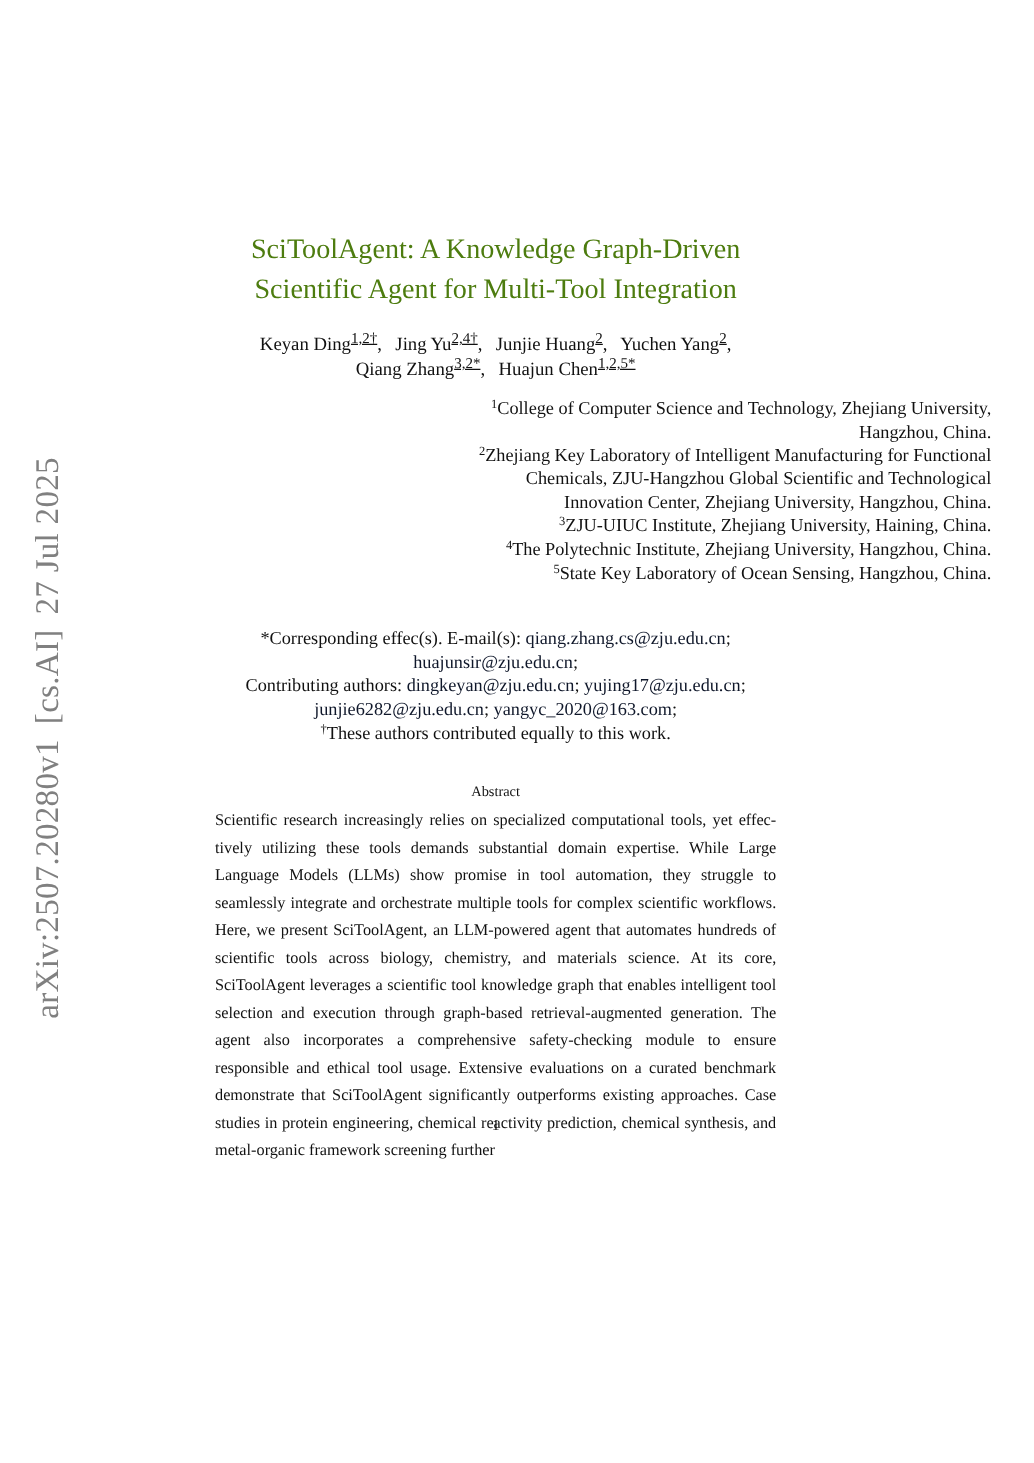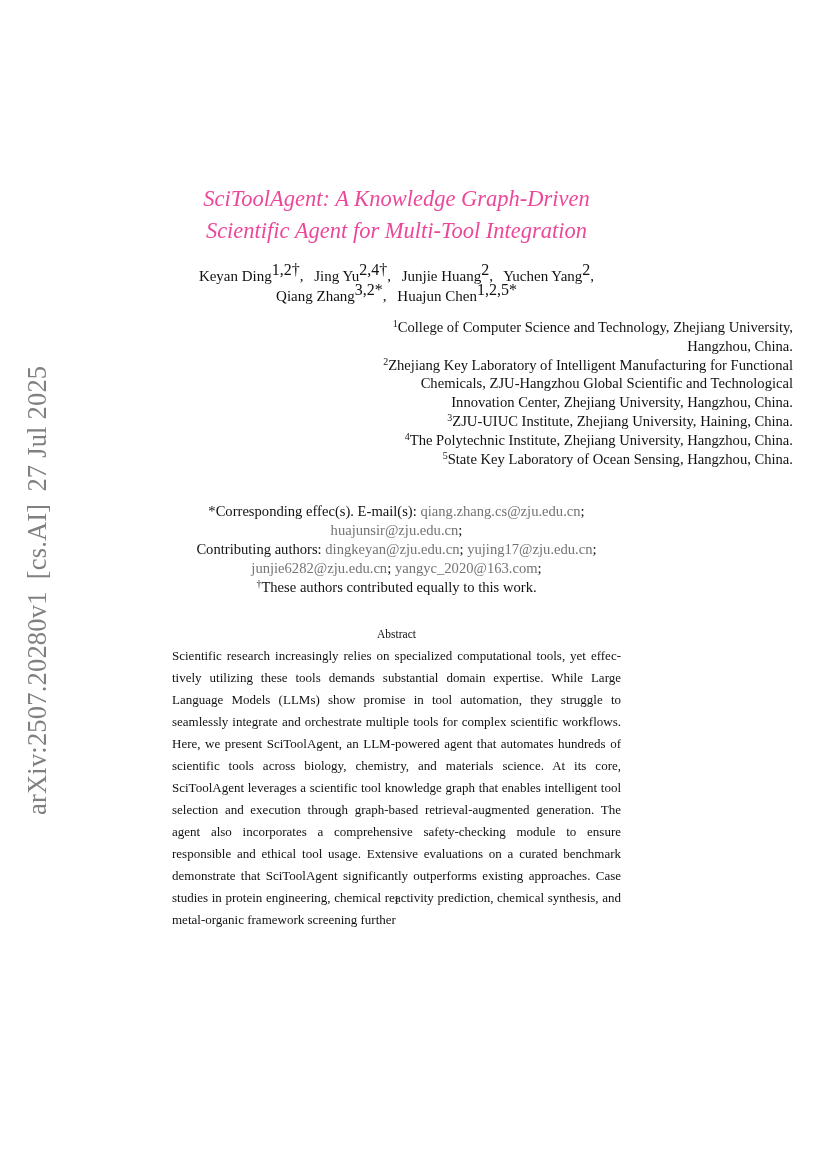--- a/index.html
+++ b/index.html
@@ -8,38 +8,38 @@
     font-family: "Liberation Serif", "DejaVu Serif", serif; color: #111;
   }
   .watermark {
     position: absolute; left: 22px; top: 815px;
     transform-origin: 0 0; transform: rotate(-90deg);
     font-size: 26.5px; color: #808080; white-space: nowrap; letter-spacing: 0.2px;
   }
   .watermark span { margin-right: 12px; }
   .title {
     position: absolute; left: 0; width: 793px; top: 183px; text-align: center;
-    font-size: 22.5px; line-height: 32px; color: #ec4899; font-style: italic;
+    font-size: 22.5px; line-height: 32px; color: #4d7c0f;
   }
   .authors {
     position: absolute; left: 0; width: 793px; top: 266px; text-align: center;
     font-size: 15px; line-height: 20px;
   }
-  .authors sup { font-size: 16px; vertical-align: 6px; line-height: 0; }
+  .authors sup { font-size: 12px; vertical-align: 6px; line-height: 0; text-decoration: underline; }
   .authors .sep { margin-right: 7px; }
   .affils {
     position: absolute; left: 0; width: 793px; top: 318px; text-align: right;
     font-size: 14.6px; line-height: 18.8px;
   }
   .affils sup { font-size: 10px; vertical-align: 5px; line-height: 0; }
   .contacts {
     position: absolute; left: 0; width: 793px; top: 502px; text-align: center;
     font-size: 14.6px; line-height: 19px;
   }
-  .contacts a { color: #737373; text-decoration: none; }
+  .contacts a { color: #0f172a; text-decoration: none; }
   .contacts sup { font-size: 10px; vertical-align: 5px; line-height: 0; }
   .abstract-head {
     position: absolute; left: 0; width: 793px; top: 628px; text-align: center;
     font-size: 11.5px; font-weight: normal;
   }
   .abstract-body {
     position: absolute; left: 172px; width: 449px; top: 645px;
     font-size: 13px; line-height: 22px; text-align: justify;
     hyphens: manual;
   }

